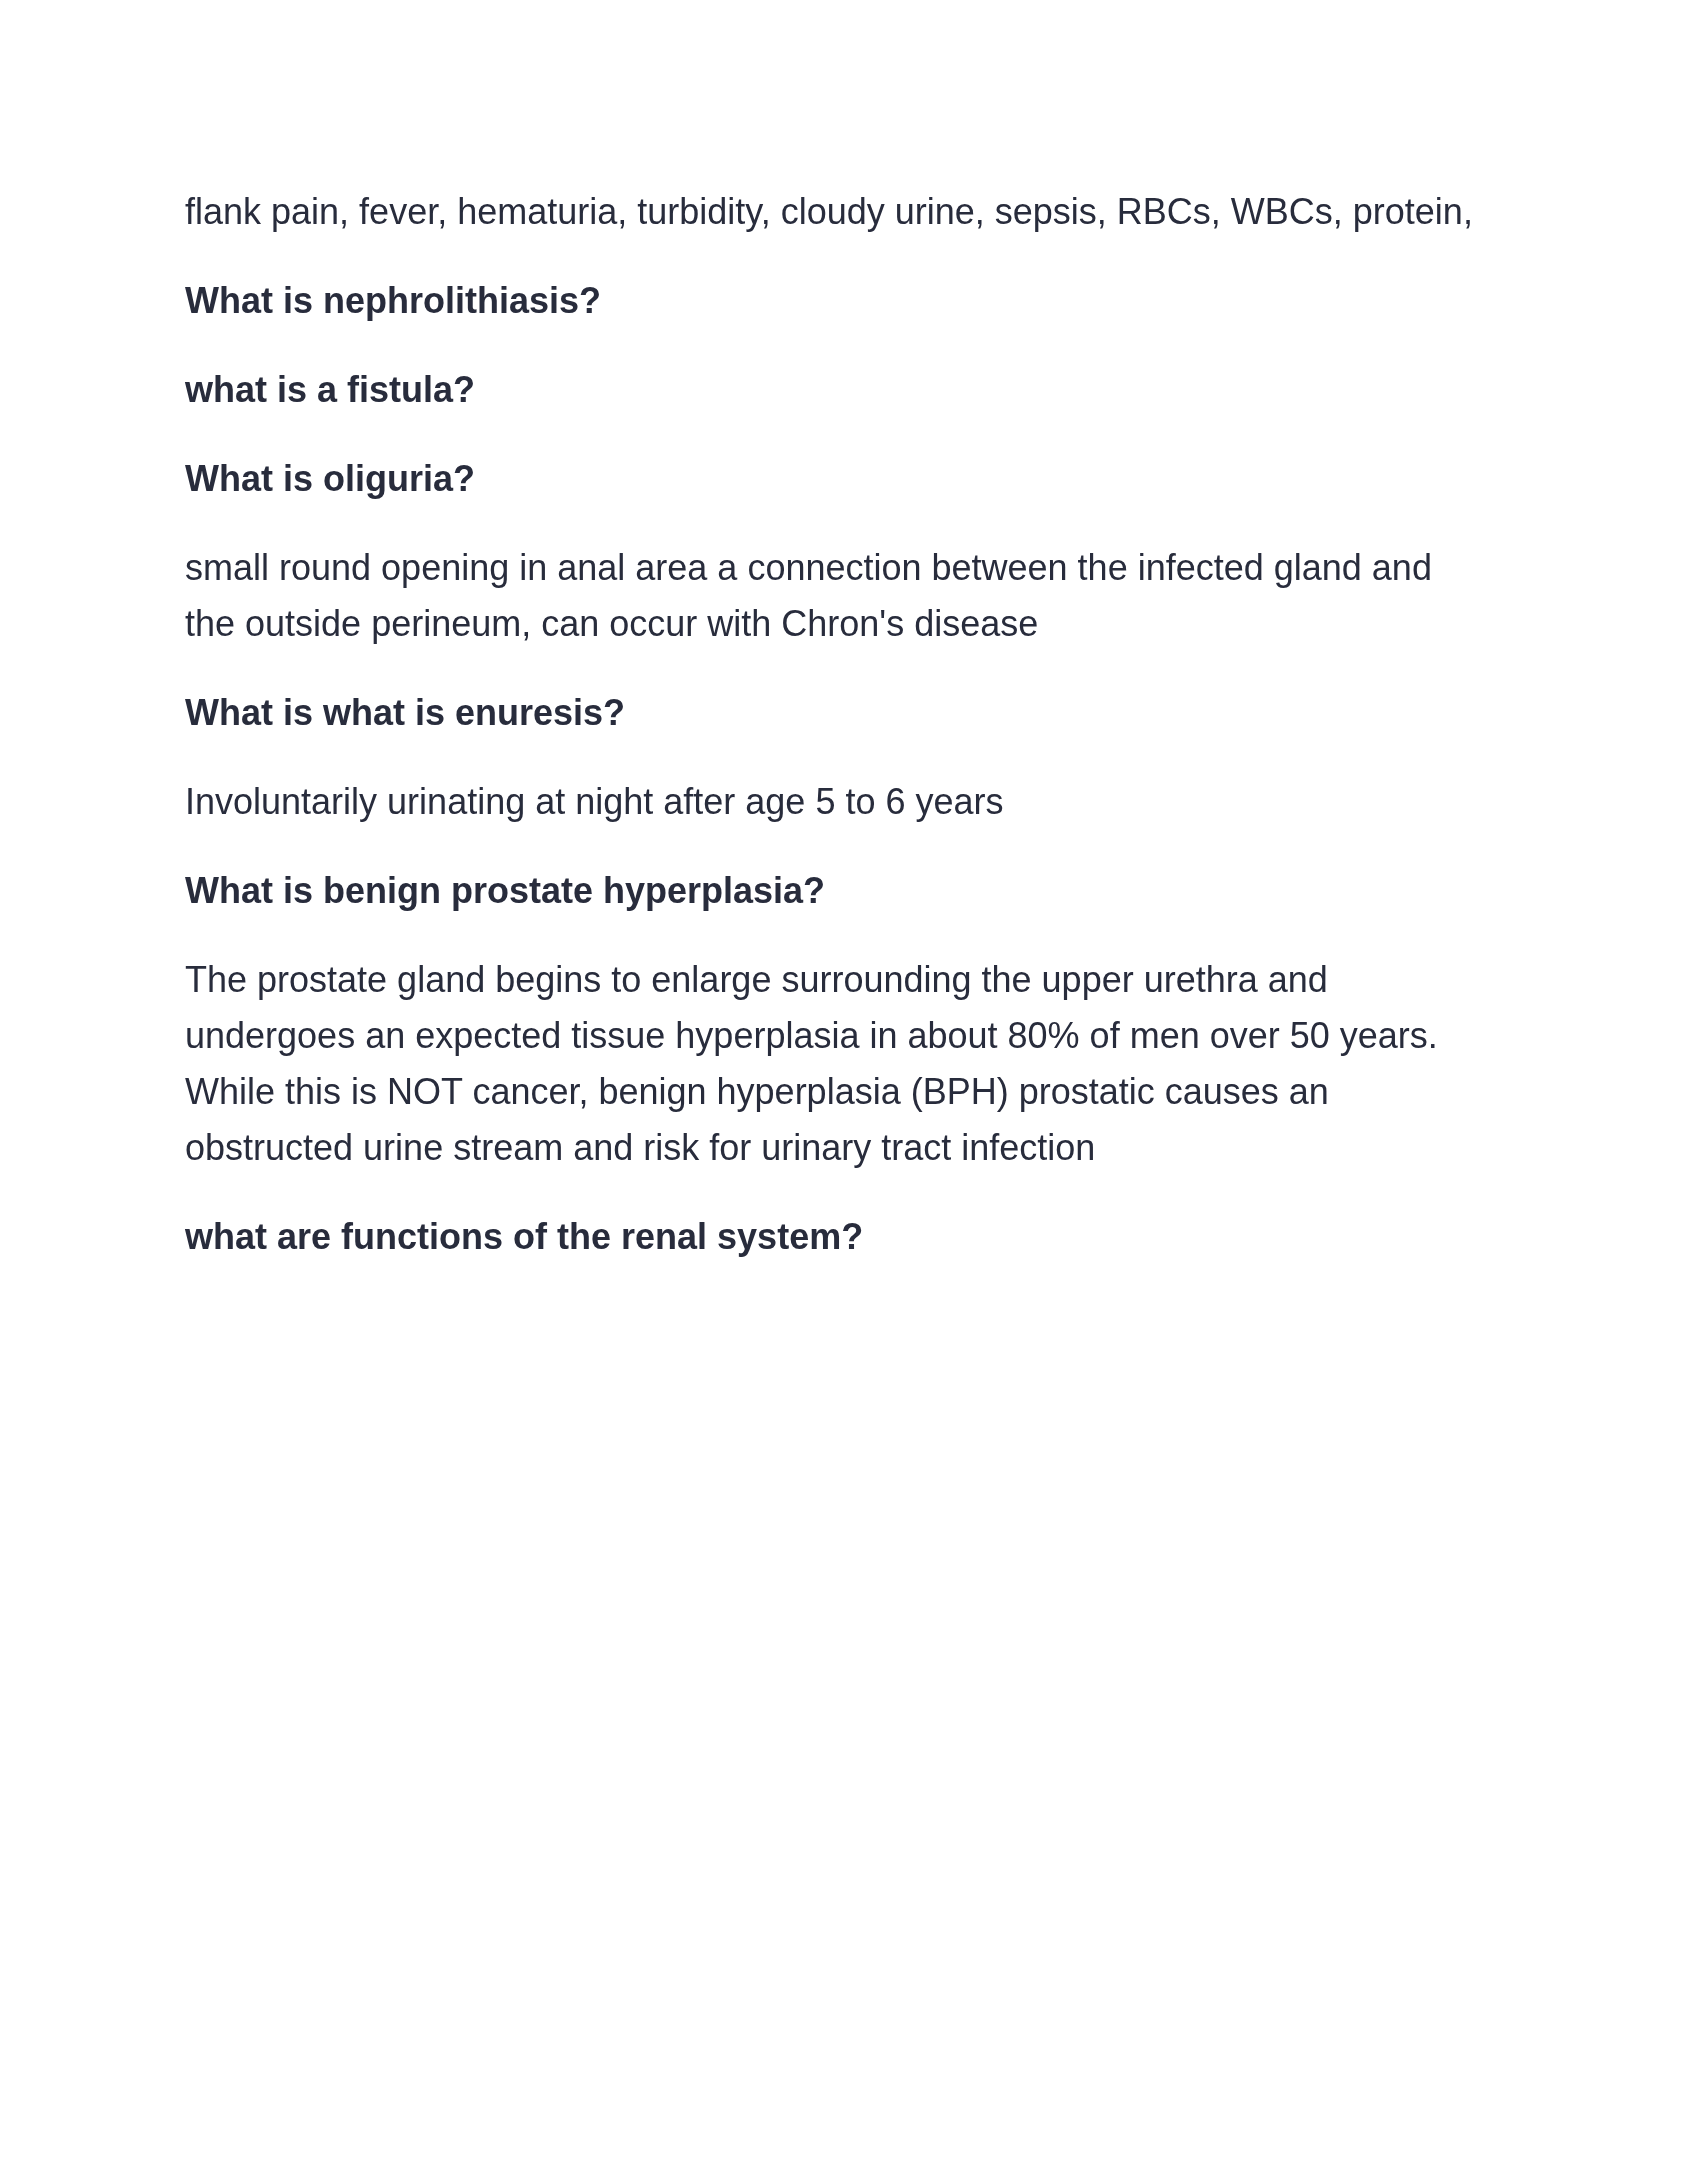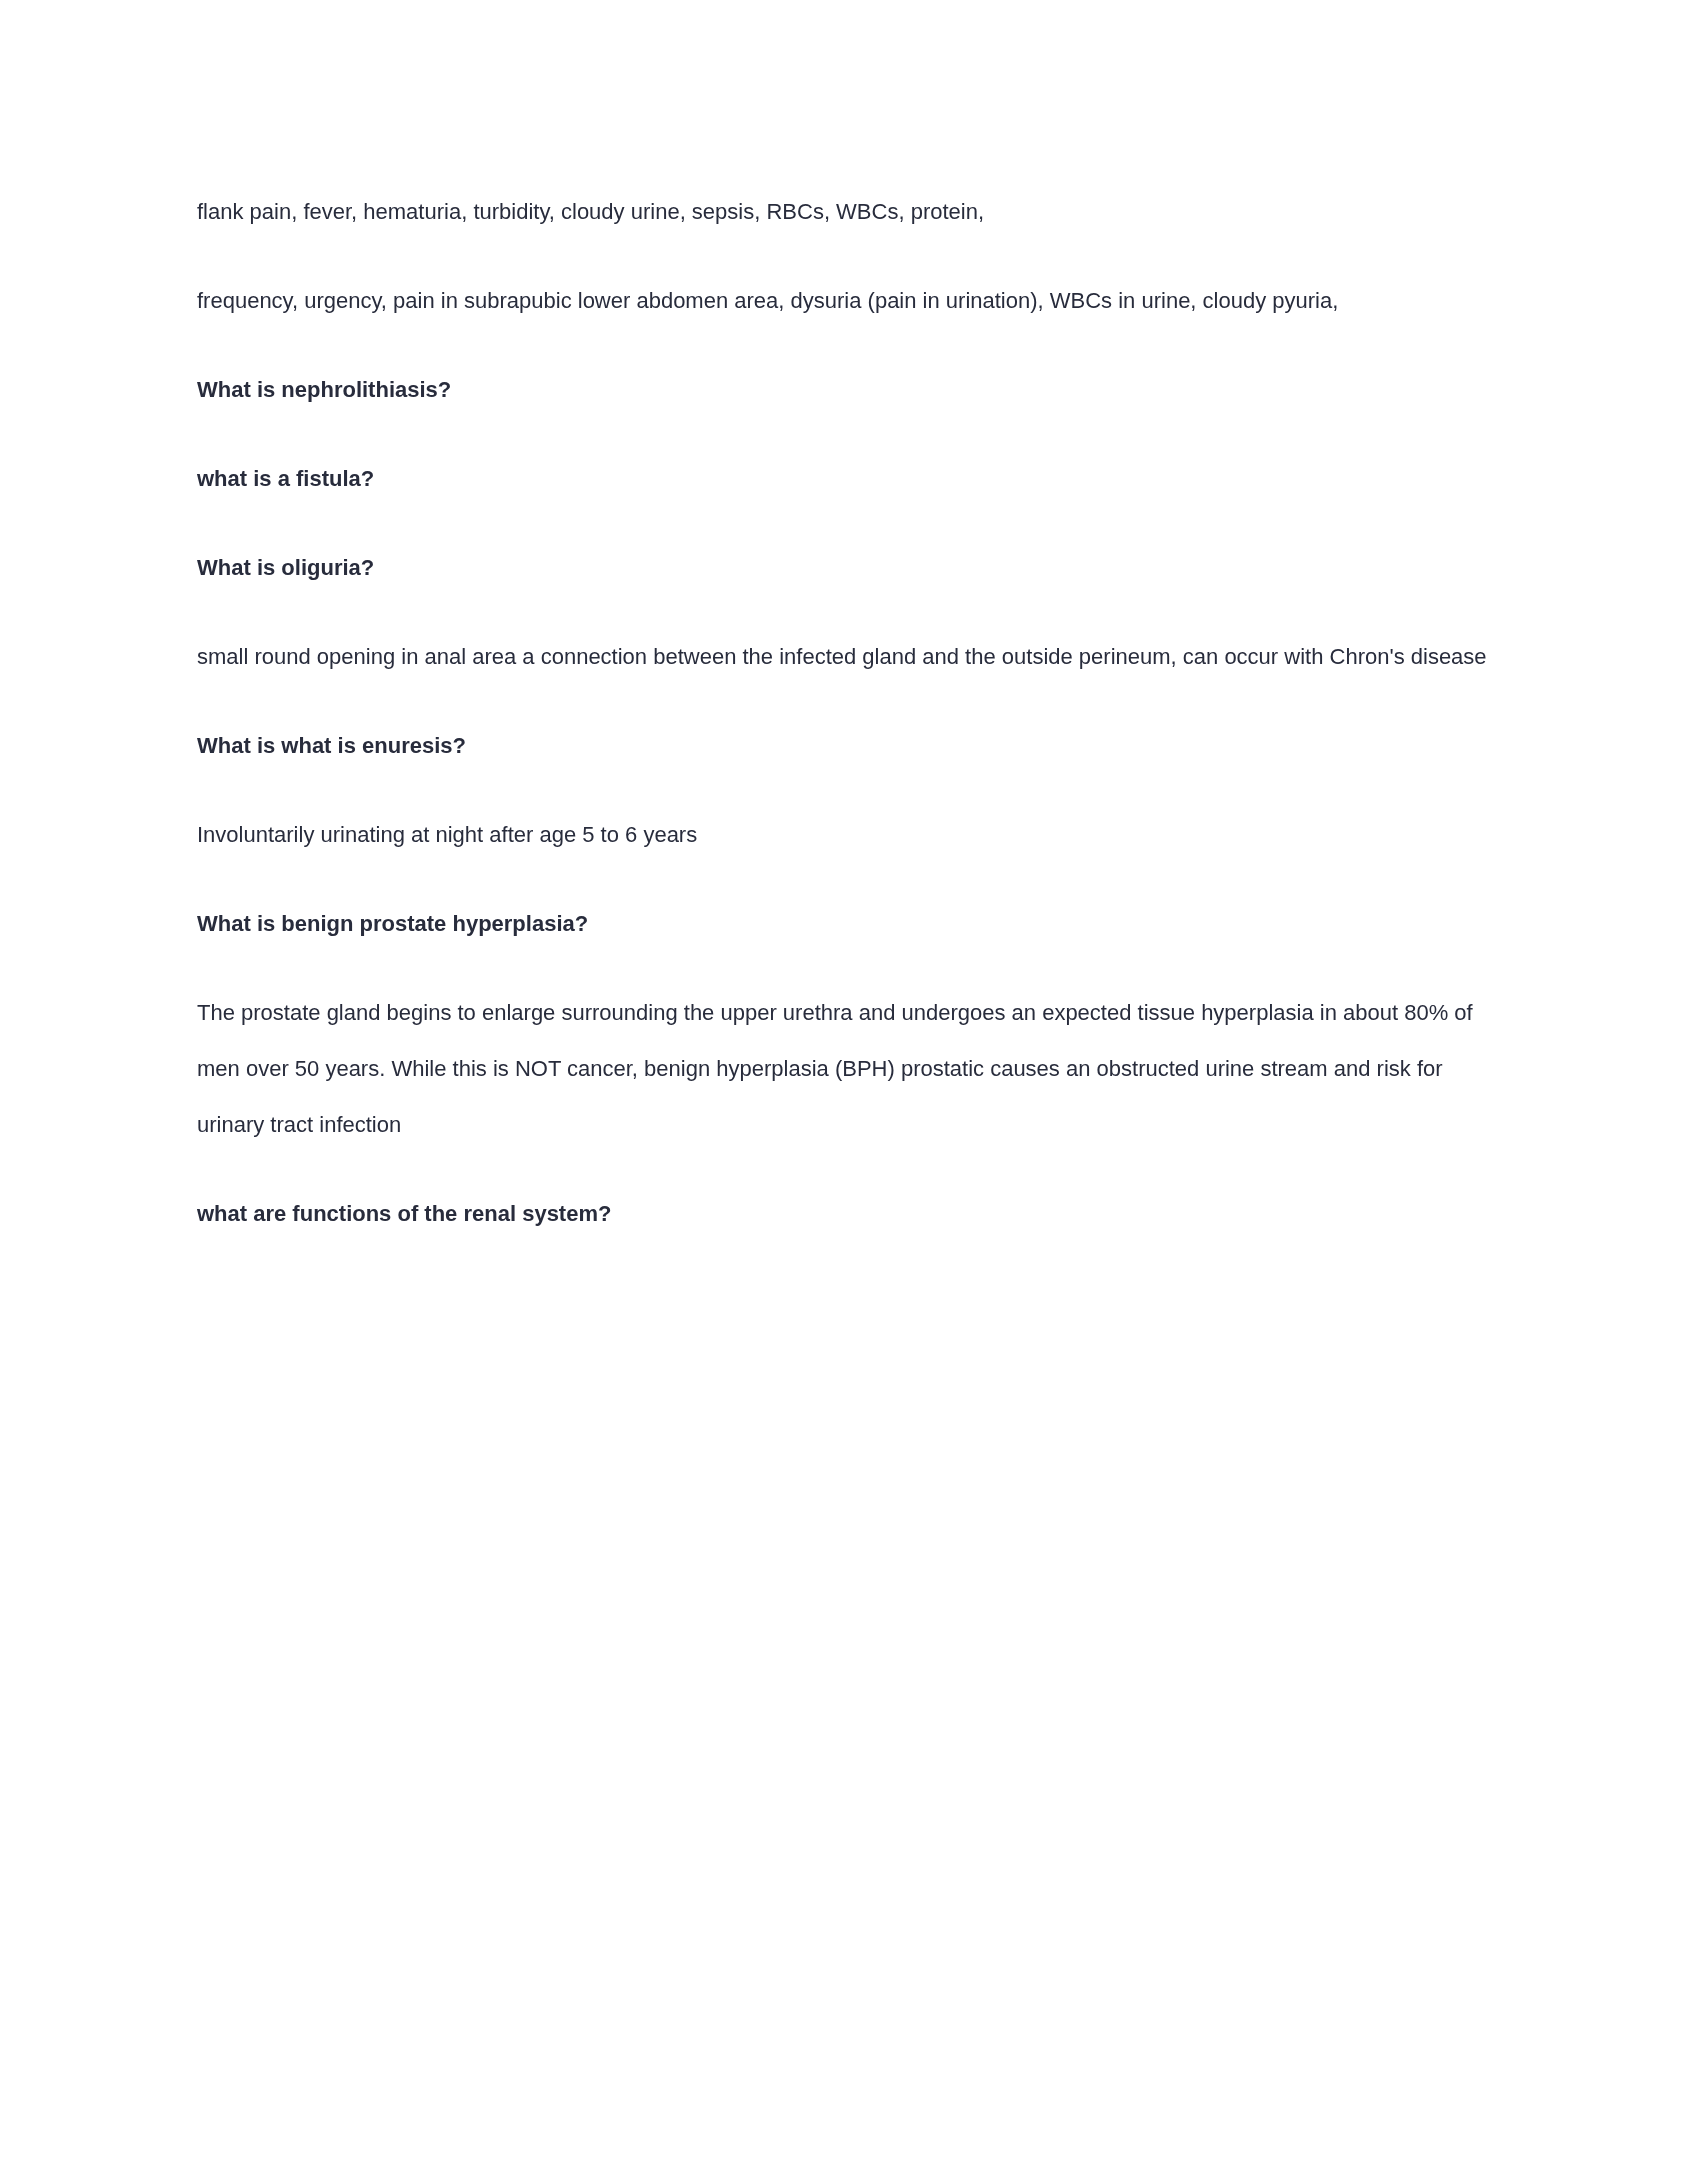--- a/index.html
+++ b/index.html
@@ -1,36 +1,35 @@
 <!DOCTYPE html>
 <html><head>
 <meta charset="utf-8">
 <style>
   html, body { margin: 0; padding: 0; background: #ffffff; }
   body { width: 1683px; height: 2178px; position: relative; overflow: hidden; }
   .page {
     position: absolute;
-    left: 197px;
+    left: 185px;
     top: 184px;
     width: 1297px;
     font-family: "Liberation Sans", sans-serif;
     color: #282c3c;
-    font-size: 22px;
+    font-size: 36px;
     line-height: 56px;
   }
   .block { margin: 0 0 33px 0; }
   .q { font-weight: bold; }
   .a { font-weight: normal; }
 </style>
 </head>
 <body>
 
 <div class="page">
   <p class="block a">flank pain, fever, hematuria, turbidity, cloudy urine, sepsis, RBCs, WBCs, protein,</p>
-  <p class="block a">frequency, urgency, pain in subrapubic lower abdomen area, dysuria (pain in urination), WBCs in urine, cloudy pyuria,</p>
   <p class="block q">What is nephrolithiasis?</p>
   <p class="block q">what is a fistula?</p>
   <p class="block q">What is oliguria?</p>
   <p class="block a">small round opening in anal area a connection between the infected gland and the outside perineum, can occur with Chron's disease</p>
   <p class="block q">What is what is enuresis?</p>
   <p class="block a">Involuntarily urinating at night after age 5 to 6 years</p>
   <p class="block q">What is benign prostate hyperplasia?</p>
   <p class="block a">The prostate gland begins to enlarge surrounding the upper urethra and undergoes an expected tissue hyperplasia in about 80% of men over 50 years. While this is NOT cancer, benign hyperplasia (BPH) prostatic causes an obstructed urine stream and risk for urinary tract infection</p>
   <p class="block q">what are functions of the renal system?</p>
 </div>

